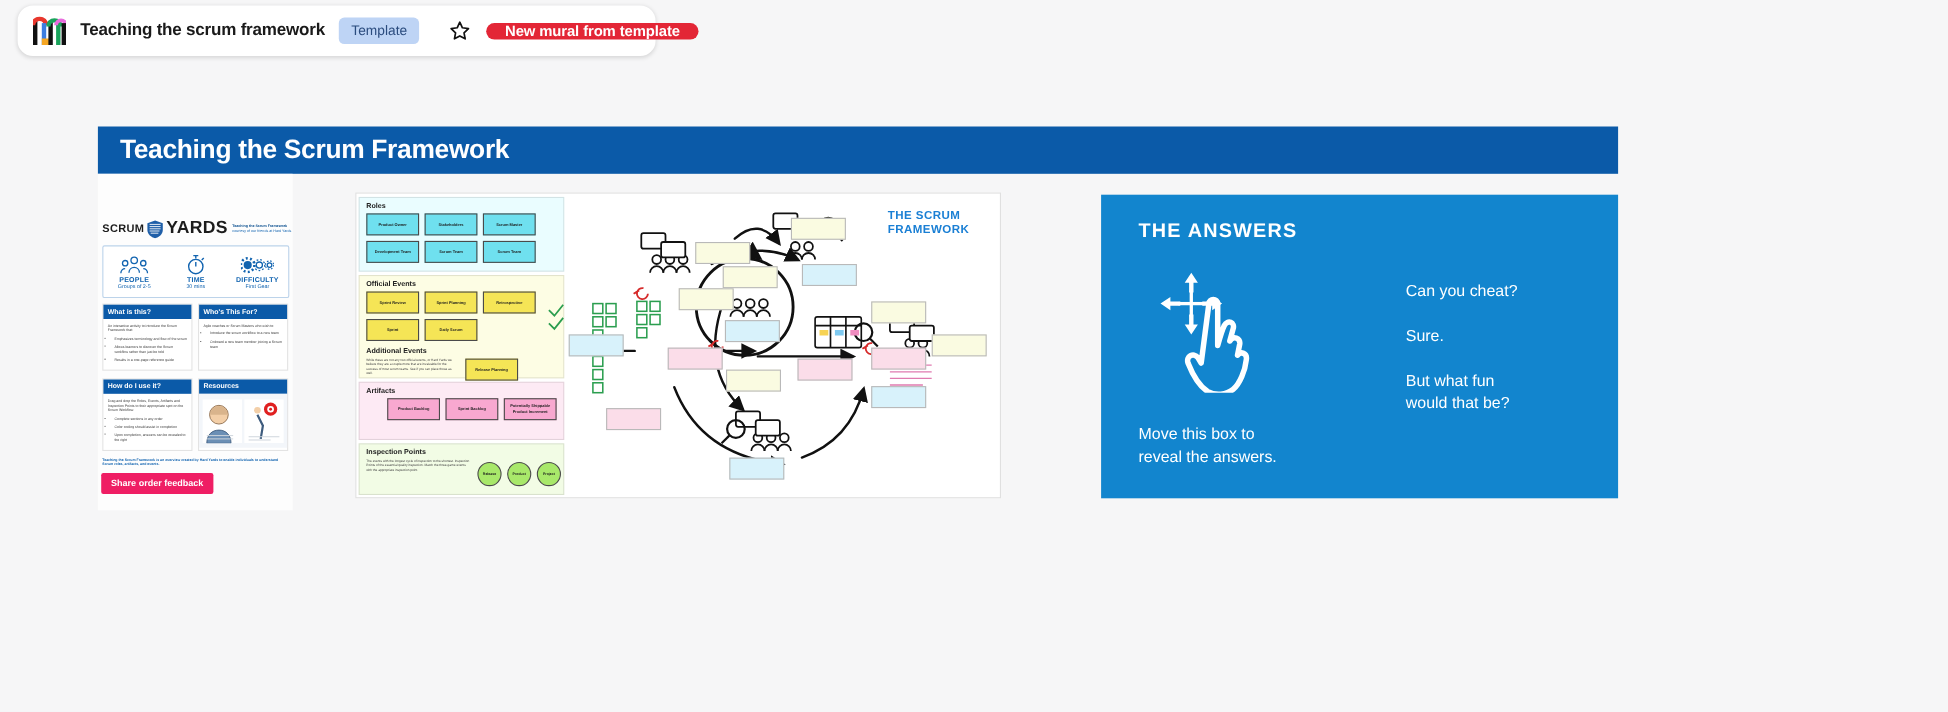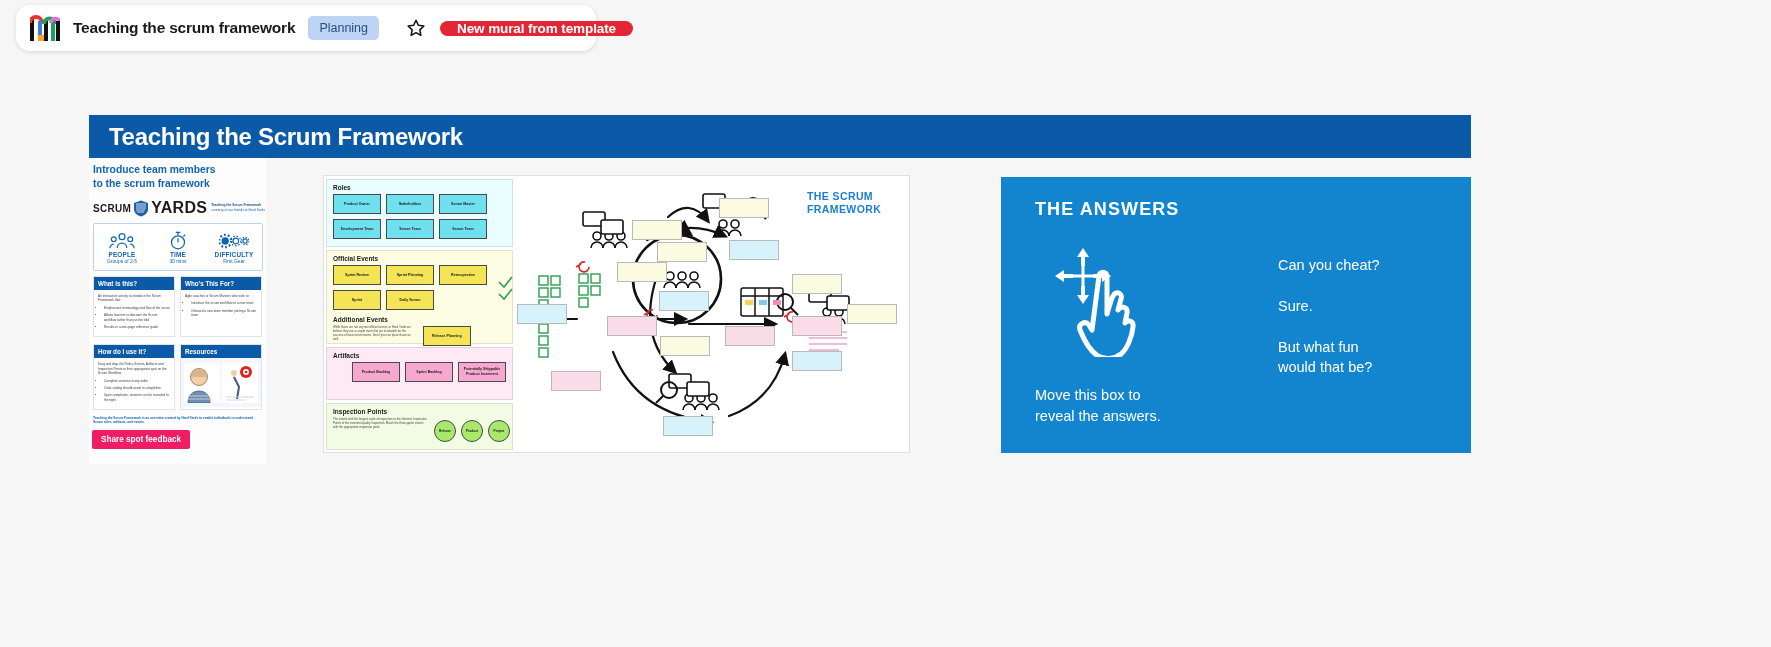--- a/index.html
+++ b/index.html
@@ -125,41 +125,37 @@
       <rect x="8" y="6" width="4" height="20" fill="#3b7de0"></rect>
       <rect x="8" y="20" width="8" height="6" fill="#f5a623"></rect>
       <rect x="14" y="4" width="4" height="22" fill="#111"></rect>
       <path d="M14 9 a5.5 5.5 0 0 1 11 0" fill="none" stroke="#19a35b" stroke-width="4"></path>
       <rect x="21" y="7" width="4" height="19" fill="#19a35b"></rect>
       <path d="M21 8 a4.5 4.5 0 0 1 9 0" fill="none" stroke="#e86cdd" stroke-width="3.5"></path>
       <rect x="26" y="6" width="4" height="20" fill="#111"></rect>
     </svg>
   </div>
   <div id="app-title">Teaching the scrum framework</div>
-  <div id="template-badge">Planning</div>
+  <div id="template-badge">Template</div>
   <div id="bar-divider"></div>
   <div id="star-btn">
     <svg width="22" height="22" viewBox="0 0 24 24" fill="none" stroke="#111" stroke-width="1.7" stroke-linejoin="round">
       <path d="M12 3.5l2.6 5.5 6 .8-4.4 4.2 1.1 6-5.3-2.9-5.3 2.9 1.1-6L3.4 9.8l6-.8z"></path>
     </svg>
   </div>
   <button id="new-mural-btn">New mural from template</button>
 </div>
 
 <div id="canvas">
 
   <div id="banner">
     <div id="banner-title">Teaching the Scrum Framework</div>
   </div>
 
   <div id="instr">
-    <div id="instr-head">
-      <div>Introduce team members</div>
-      <div>to the scrum framework</div>
-    </div>
 
     <div id="hy-row">
       <div id="hy-logo">
         <span id="hy-text">SCRUM</span>
         <svg id="hy-shield" viewBox="0 0 16 17">
           <path d="M8 .5 L15 3 v6 c0 4-3.5 6.6-7 7.5 C4.5 15.6 1 13 1 9 V3z" fill="#1f5fa8"></path>
           <path d="M3 4 L13 4 M3 6 L13 6 M3 8 L13 8 M3 10 L12 10 M4 12 L11 12" stroke="#fff" stroke-width=".8"></path>
         </svg>
         <span id="hy-text2" class="" style="font-size:16px;font-weight:bold;color:#1c1c1c;letter-spacing:.3px;">YARDS</span>
       </div>
@@ -266,21 +262,21 @@
               <path d="M12 14l5 10-2 12" stroke="#3d5b7d" stroke-width="2" fill="none"></path>
               <circle cx="12" cy="10" r="3" fill="#f3cfa8"></circle>
               <path d="M4 34h28M4 37h20" stroke="#cfd6dd" stroke-width="1"></path>
             </svg>
           </div>
         </div>
       </div>
     </div>
 
     <div id="footnote">Teaching the Scrum Framework is an overview created by Hard Yards to enable individuals to understand Scrum roles, artifacts, and events.</div>
-    <button id="feedback">Share spot feedback</button>
+    <button id="feedback">Share order feedback</button>
   </div>
 
   <div id="board">
 
     <div class="sect" style="left:2px;top:3px;width:187px;height:68px;background:#eafdff;">
       <div class="sh">Roles</div>
       <div class="notes">
         <div class="note" style="background:#6fe0ef">Product Owner</div>
         <div class="note" style="background:#6fe0ef">Stakeholders</div>
         <div class="note" style="background:#6fe0ef">Scrum Master</div>

